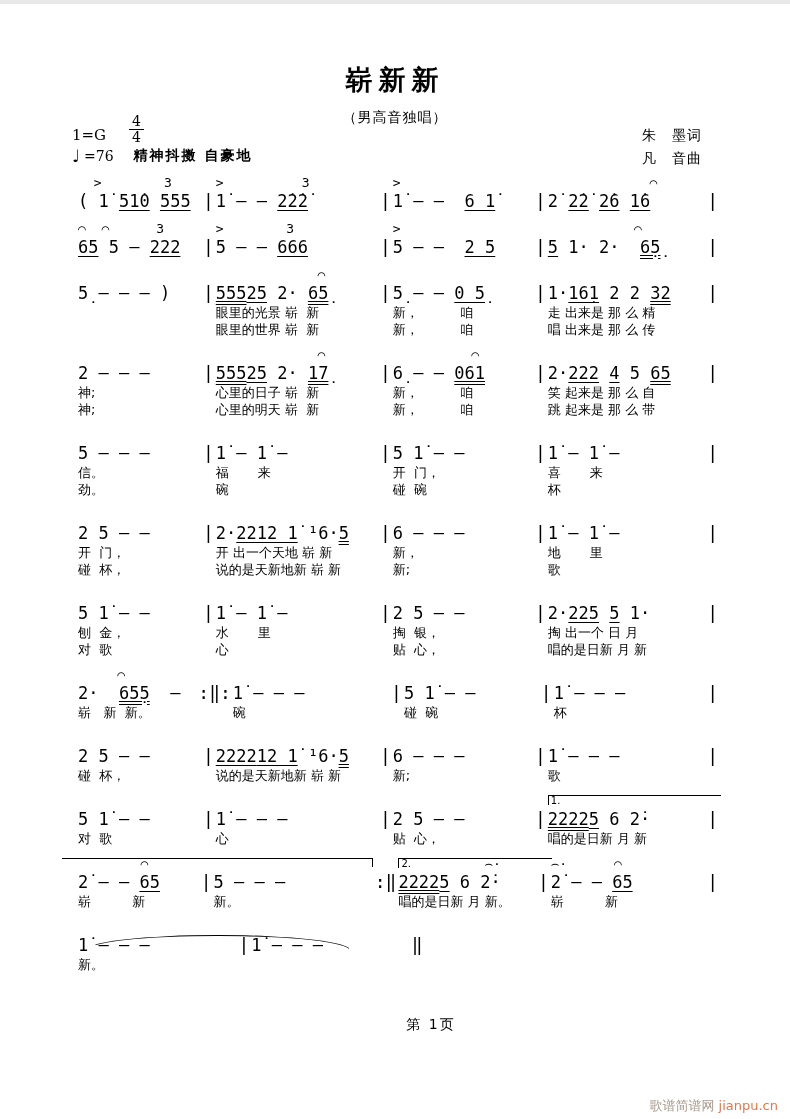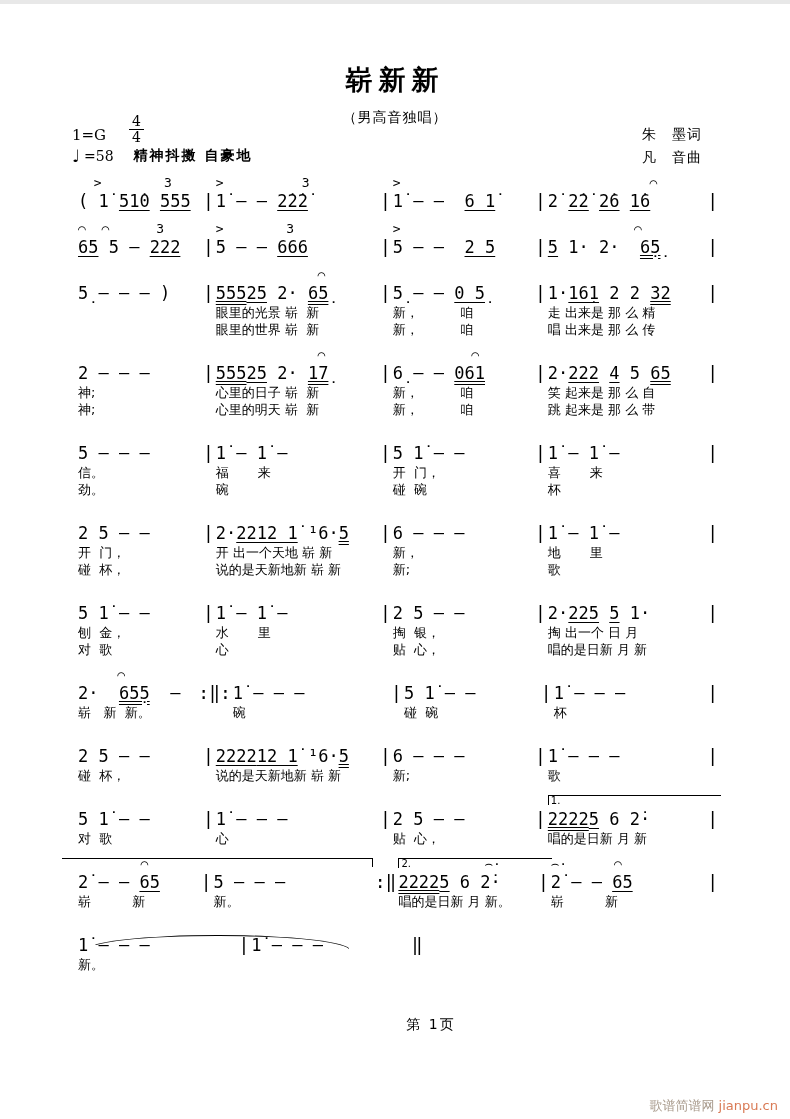--- a/index.html
+++ b/index.html
@@ -11,21 +11,21 @@
             font-size:14px;letter-spacing:1px;}
   .keyblock{position:absolute;left:72px;top:110px;font-family:"DejaVu Serif",serif;font-size:15px;}
   .keyline{display:flex;align-items:flex-end;gap:23px;}
   .meter{display:inline-flex;flex-direction:column;align-items:center;font-size:14px;line-height:1.05;}
   .meter .num{border-bottom:1px solid #000;padding:0 3px;}
   .meter .den{padding:0 3px;}
   .tempoline{margin-top:2px;display:flex;align-items:center;gap:4px;}
   .notehead{font-size:17px;}
   .tempoval{font-size:14px;}
   .expr{font-family:"DejaVu Sans",sans-serif;font-weight:bold;font-size:14px;margin-left:16px;letter-spacing:2px;}
-  .credits{position:absolute;right:88px;top:120px;font-size:14px;line-height:1.65;letter-spacing:1px;font-family:Liberation Mono, monospace;}
+  .credits{position:absolute;right:88px;top:120px;font-size:14px;line-height:1.65;letter-spacing:1px;}
   #score{position:absolute;left:78px;top:172px;width:642px;}
   .system{display:flex;align-items:flex-start;margin-bottom:9px;}
   .system.half{width:54%;}
   .measure{position:relative;display:flex;flex-direction:column;min-width:0;}
   .measure.m0{flex:1.0 1 0;}
   .measure.m1{flex:1.32 1 0;}
   .measure.m2{flex:1.14 1 0;}
   .measure.m3{flex:1.28 1 0;}
   .half .measure{flex:1 1 0;}
   .marks{height:14px;font-family:"DejaVu Sans Mono",monospace;font-size:13px;line-height:14px;white-space:pre;overflow:visible;}
@@ -56,21 +56,21 @@
   <div class="keyblock">
     <div class="keyline">
       <span>1=G</span>
       <span class="meter">
         <span class="num">4</span>
         <span class="den">4</span>
       </span>
     </div>
     <div class="tempoline">
       <span class="notehead">♩</span>
-      <span class="tempoval">=58</span>
+      <span class="tempoval">=76</span>
       <span class="expr">精神抖擞  自豪地</span>
     </div>
   </div>
 
   <div class="credits">
     <div>朱　墨词</div>
     <div>凡　音曲</div>
   </div>
 
   <div id="score">

